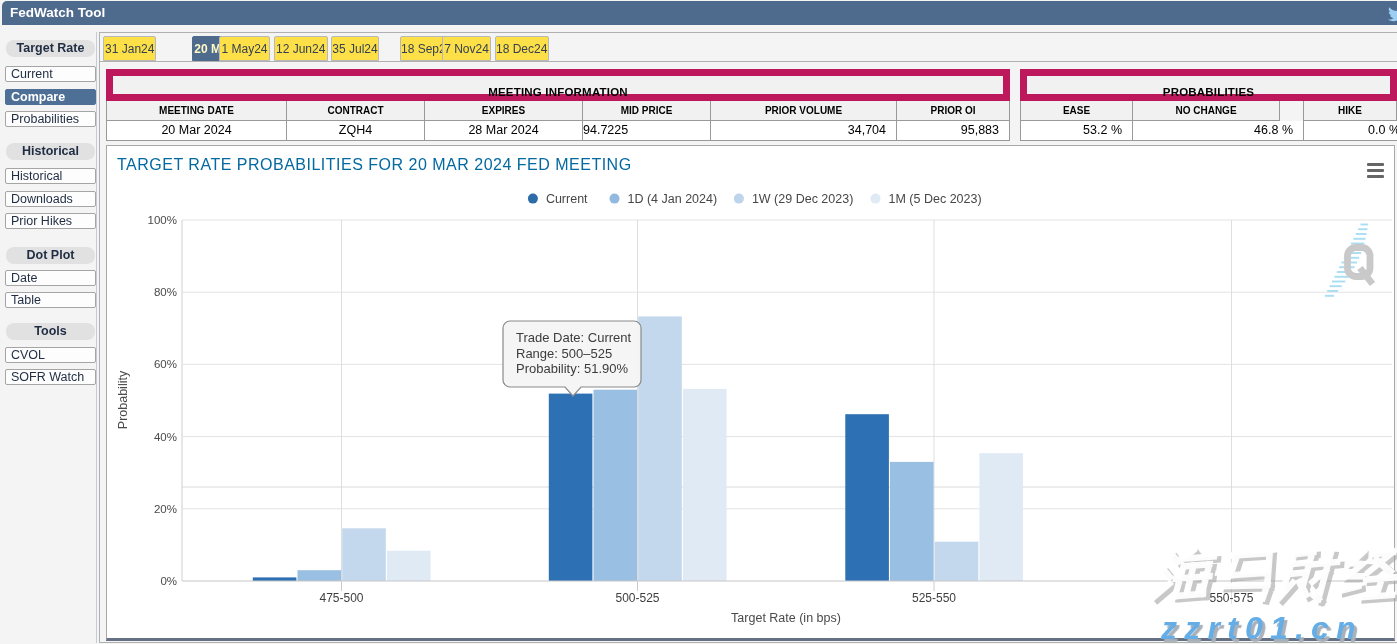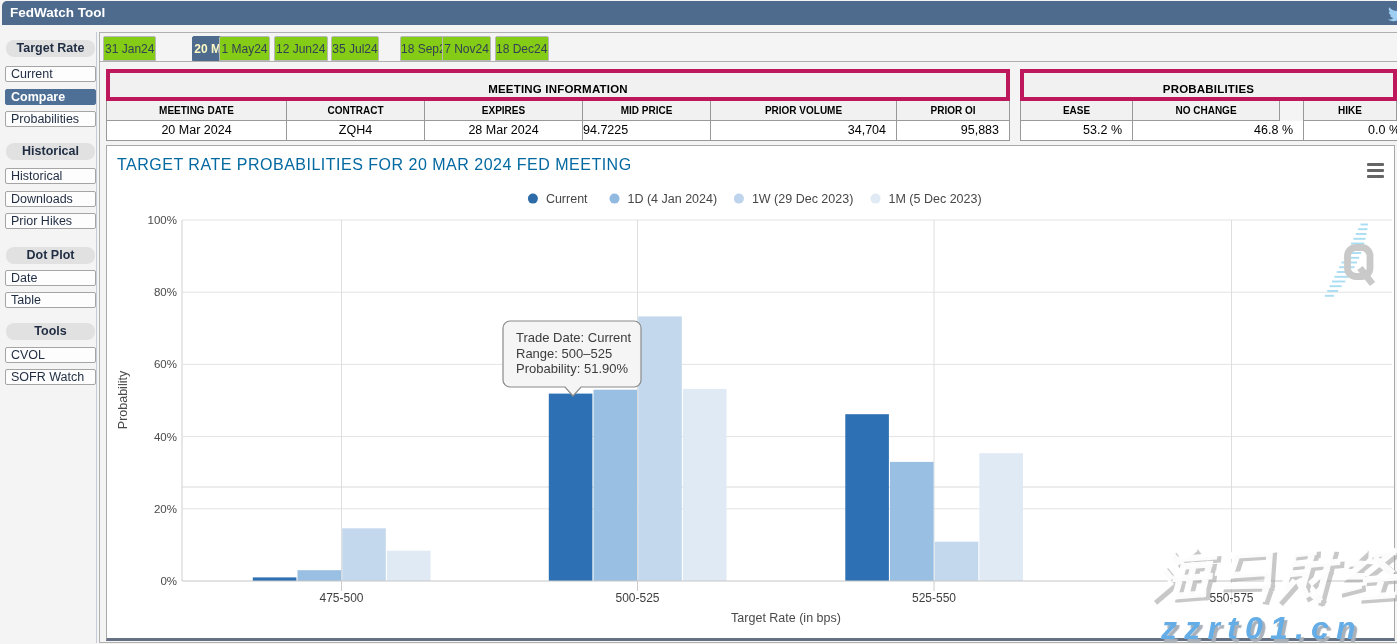--- a/index.html
+++ b/index.html
@@ -3,24 +3,24 @@
 <style>
 * { margin:0; padding:0; box-sizing:border-box; }
 html,body { width:1397px; height:644px; background:#f4f4f4; font-family:"Liberation Sans", sans-serif; overflow:hidden; }
 #page { position:relative; width:1397px; height:644px; }
 #hdr { position:absolute; left:2px; top:1px; width:1395px; height:24px; background:#4e6b8e; border-radius:5px 0 0 0; color:#fff; font-weight:bold; font-size:13.5px; line-height:24px; padding-left:8px; }
 #mainbrd { position:absolute; left:99px; top:32px; width:1298px; height:611px; border-left:1px solid #b0b0b0; border-top:1px solid #b0b0b0; border-bottom:1px solid #b0b0b0; }
 #sidebrd { position:absolute; left:96px; top:32px; width:1px; height:611px; background:#c7cbd6; }
 .shdr { position:absolute; left:6px; width:89px; height:17px; background:#e1e1e1; border-radius:8px; font-size:12.5px; font-weight:bold; color:#1f2c42; text-align:center; line-height:17px; }
 .sitem { position:absolute; left:5px; width:91px; height:16px; background:#fdfdfd; border:1px solid #a5a5a5; border-radius:2px; font-size:12.5px; color:#1f2c42; line-height:15px; padding-left:5px; }
 .ssel { background:#4f7096; color:#fff; font-weight:bold; border-color:#4f7096; }
-.tab { position:absolute; top:36px; height:25px; background:#84cc16; border:1px solid #b8b8b8; border-radius:2px 2px 0 0; font-size:12px; color:#333f52; text-align:center; line-height:24px; white-space:nowrap; }
+.tab { position:absolute; top:36px; height:25px; background:#fde047; border:1px solid #b8b8b8; border-radius:2px 2px 0 0; font-size:12px; color:#333f52; text-align:center; line-height:24px; white-space:nowrap; }
 .tabsel { background:#4e6b8e; color:#fef9c3; font-weight:bold; border-color:#4e6b8e;margin-left:32px; }
 #tabline { position:absolute; left:99px; top:61px; width:1298px; height:1px; background:#b0b0b0; }
-.ttl { position:absolute; top:69px; height:32px; background:#f1f1f1; border:4px solid #be185d; font-size:11.5px; font-weight:bold; color:#000; text-align:center; line-height:32px; letter-spacing:0.2px; }
+.ttl { position:absolute; top:69px; height:32px; background:#f1f1f1; border:7px solid #be185d; font-size:11.5px; font-weight:bold; color:#000; text-align:center; line-height:32px; letter-spacing:0.2px; }
 .th { position:absolute; top:101px; height:20px; background:#f1f1f1; border:1px solid #999; border-top:none; font-size:10px; font-weight:bold; color:#000; text-align:center; line-height:20px; }
 .td { position:absolute; top:121px; height:20px; background:#fff; border:1px solid #999; border-top:none; font-size:12.5px; color:#000; line-height:19px; }
 #panel { position:absolute; left:106px; top:145px; width:1289px; height:496px; background:#fff; border:1px solid #a9a9a9; border-bottom:3px solid #657183; }
 #ctitle { position:absolute; left:117px; top:156px; font-size:16px; color:#0369a1; letter-spacing:0.5px; }
 #burger { position:absolute; left:1367px; top:163px; width:17px; }
 #burger div { height:2.6px; background:#666; margin-bottom:3.4px; border-radius:1px; }
 #tooltip { position:absolute; left:502px; top:320px; }
 #zz { position:absolute; left:1161px; top:610px; font-size:32px; font-weight:bold; font-style:italic; color:#64ade6; letter-spacing:7.2px; text-shadow:3px 3px 1px #a9b0b8; }
 </style></head>
 <body>

